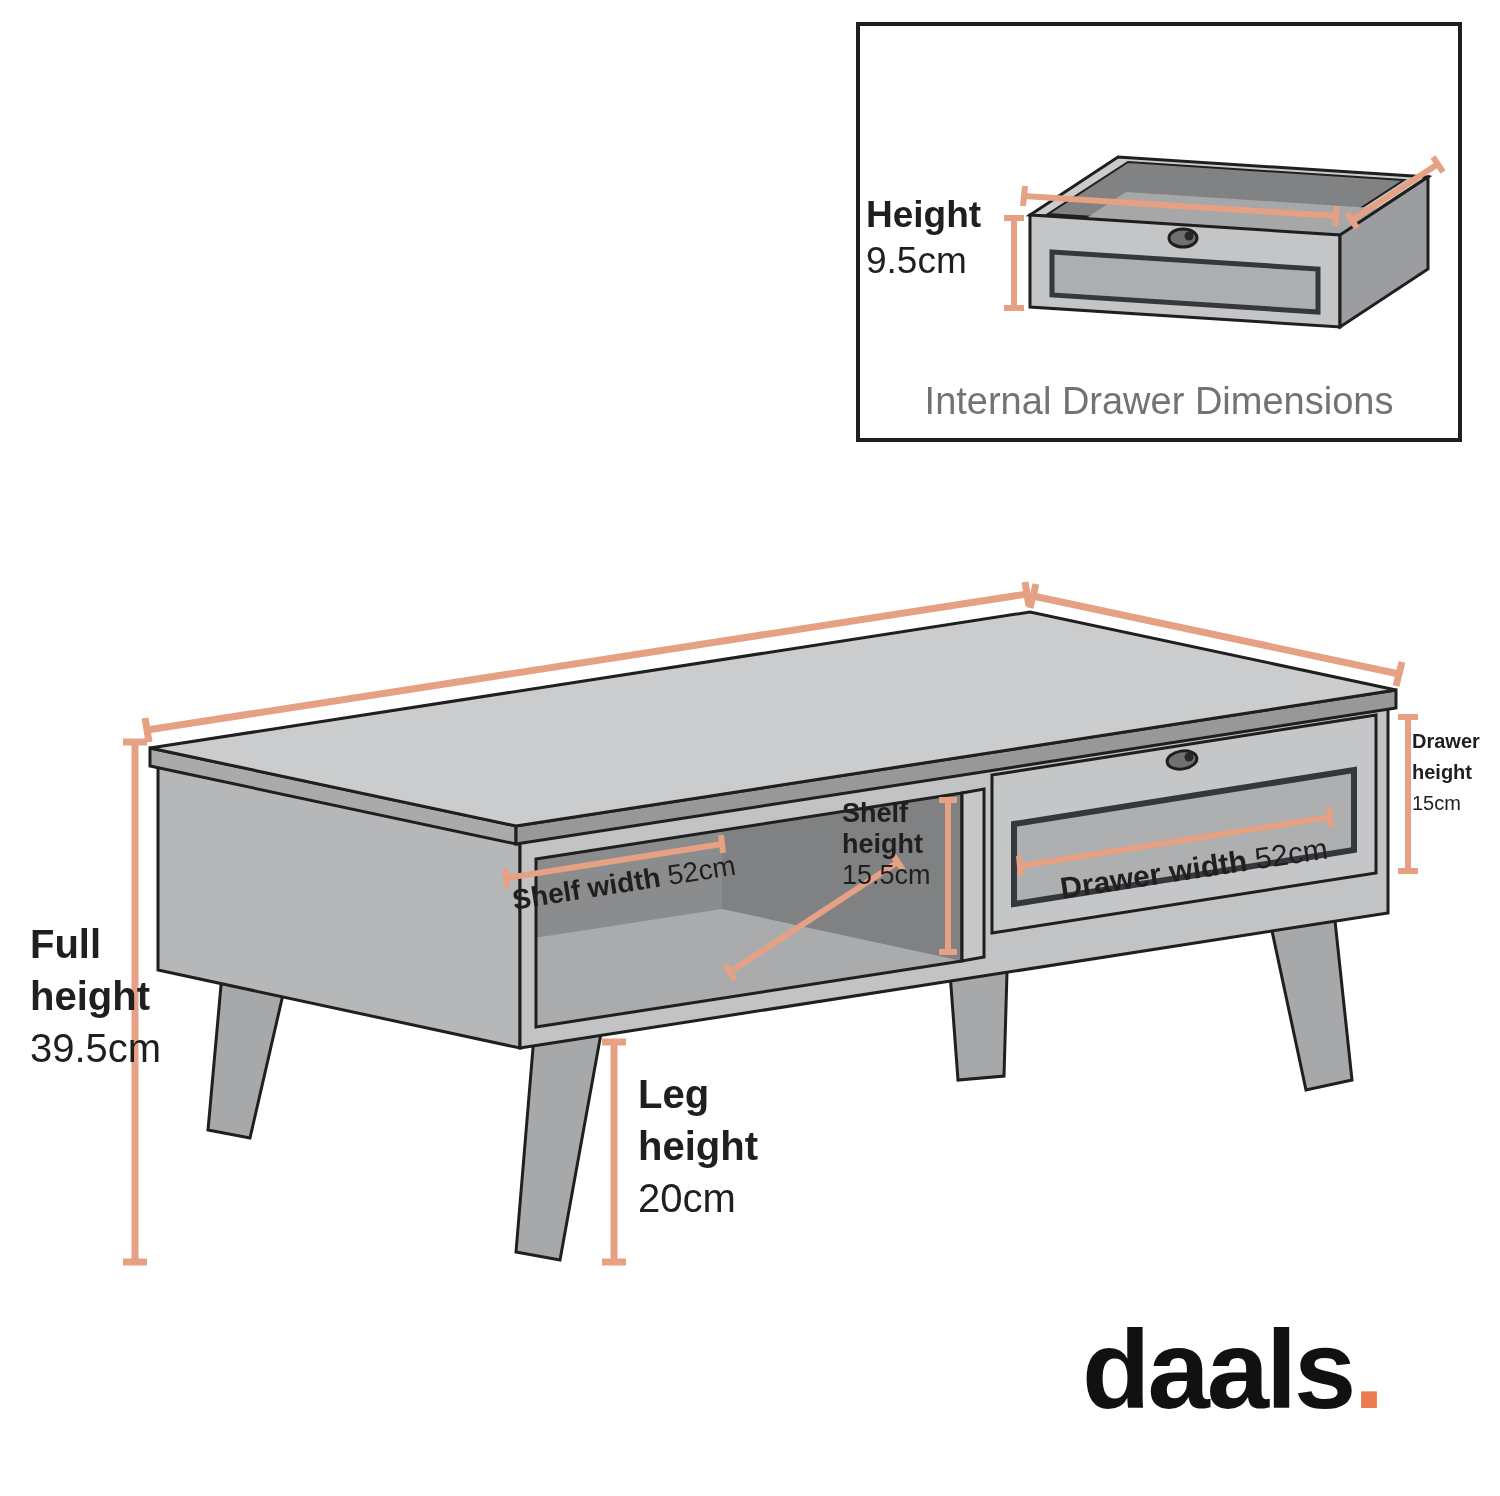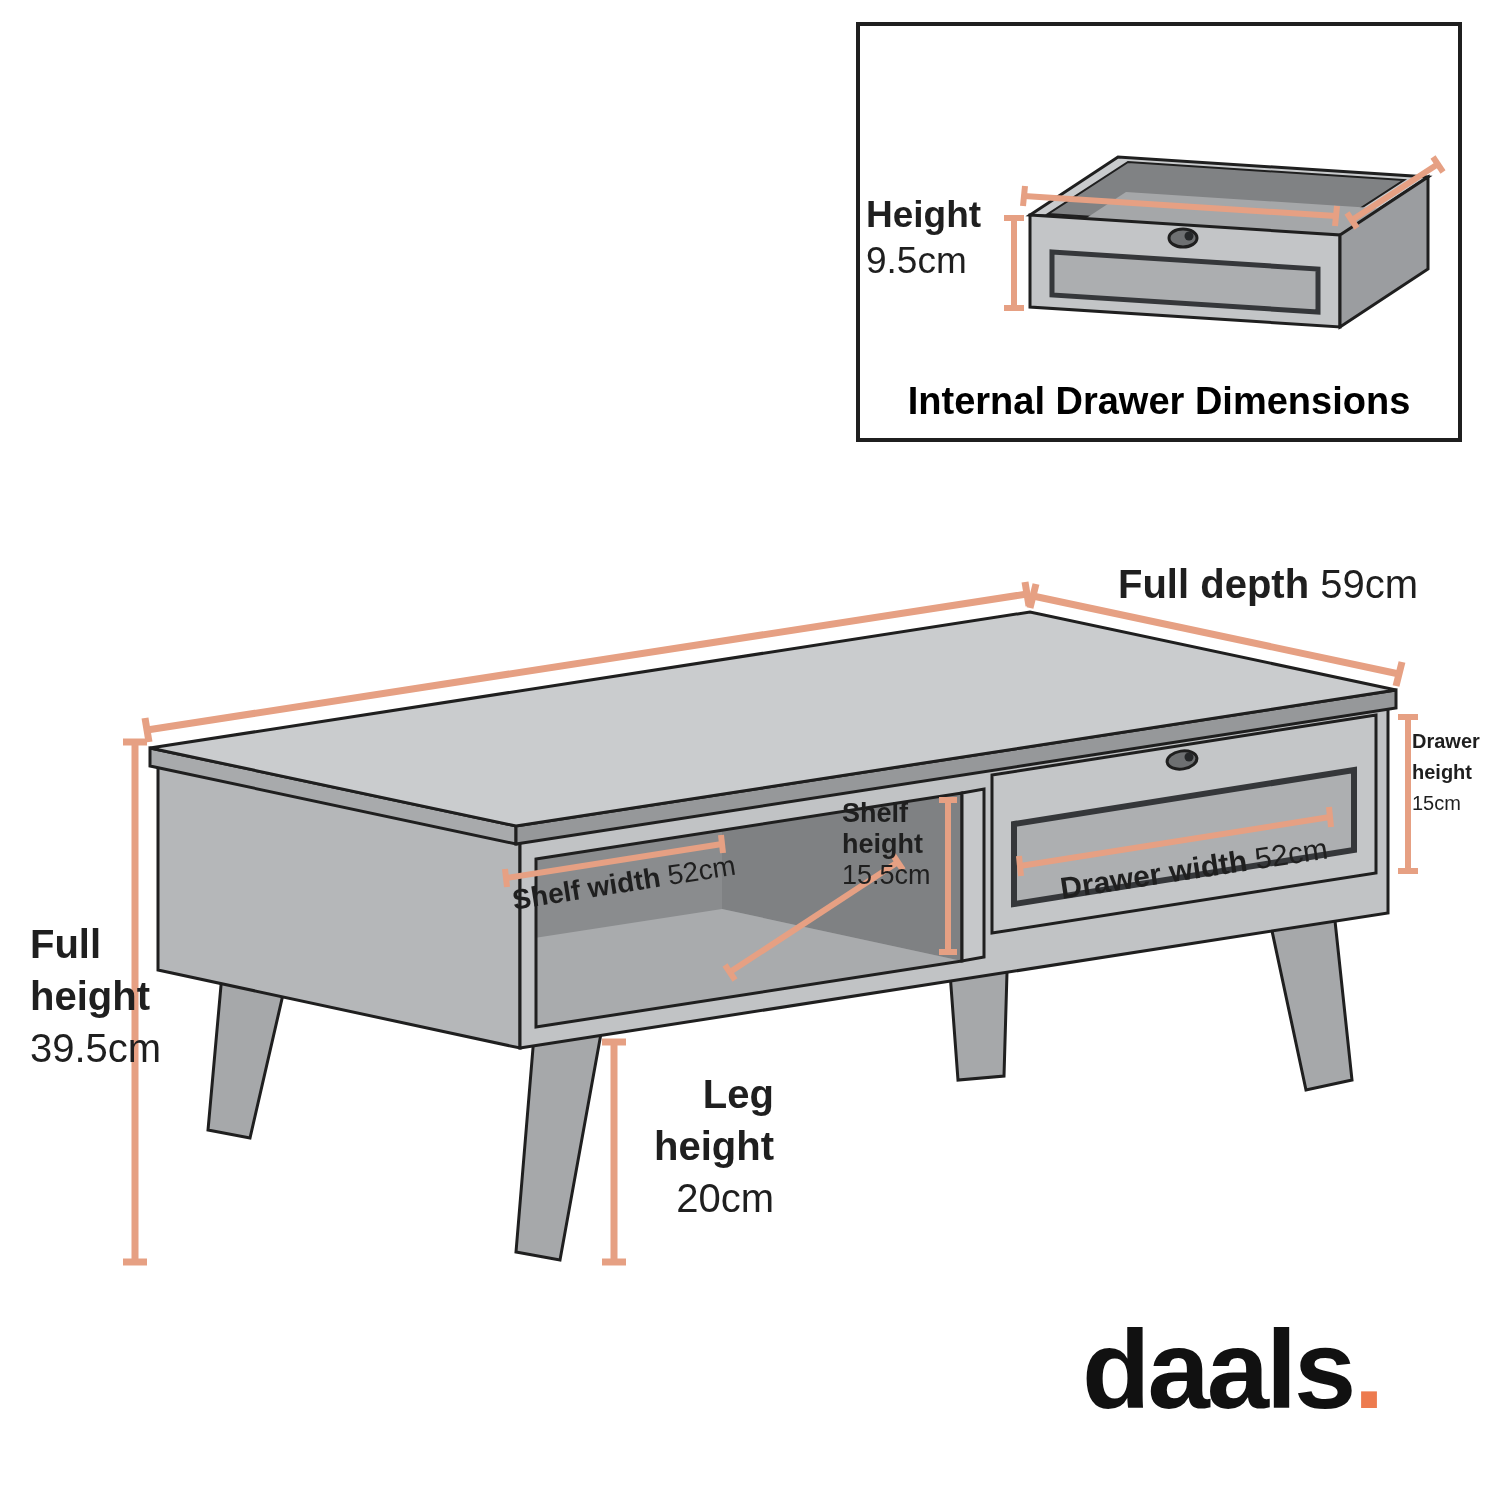--- a/index.html
+++ b/index.html
@@ -24,21 +24,21 @@
   .inset-lbl { font-size:37px; line-height:46px; }
 
   .rot { transform-origin:left top; }
 
   .inset-box {
     position:absolute; left:856px; top:22px; width:606px; height:420px;
     border:4px solid #1F1F1F; background:transparent;
   }
   .inset-caption {
     position:absolute; left:858px; top:380px; width:602px;
-    text-align:center; font-size:38px; font-weight:700; color:#000000;
+    text-align:center; font-size:38px; font-weight:400; color:#737373;
   }
 
   .brand {
     position:absolute; left:1082px; top:1305px;
     font-size:112px; font-weight:700; letter-spacing:-3px; color:#111111;
   }
   .brand .dot { color:#ED7B4F; }
 
   .ta-center { text-align:center; }
   .ta-right  { text-align:left; }
@@ -174,31 +174,28 @@
 
   <div class="inset-box"></div>
   <div class="inset-caption">Internal Drawer Dimensions</div>
 
   <div class="lbl inset-lbl" style="left:866px; top:192px;">
     <div><b>Height</b></div>
     <div>9.5cm</div>
   </div>
 
 
-  <div class="lbl big" style="left:1118px; top:558px;">
-    <b>Full depth</b> <span>59cm</span>
-  </div>
 
   <div class="lbl big" style="left:6px; top:918px;margin-left:24px;">
     <div><b>Full</b></div>
     <div><b>height</b></div>
     <div>39.5cm</div>
   </div>
 
-  <div class="lbl big" style="left:654px; top:1068px;text-align:right;">
+  <div class="lbl big" style="left:638px; top:1068px;">
     <div><b>Leg</b></div>
     <div><b>height</b></div>
     <div>20cm</div>
   </div>
 
   <div class="lbl sm24" style="left:1412px; top:726px;">
     <div><b>Drawer</b></div>
     <div><b>height</b></div>
     <div>15cm</div>
   </div>

